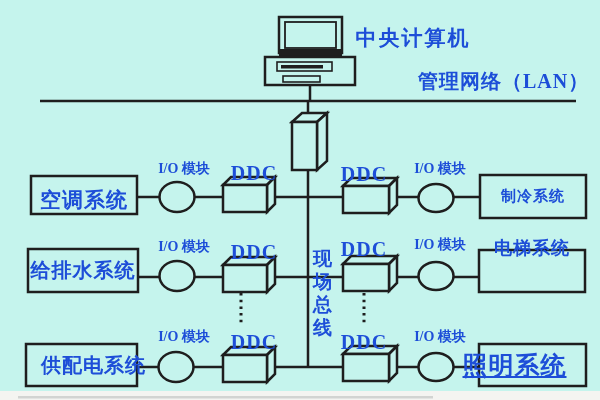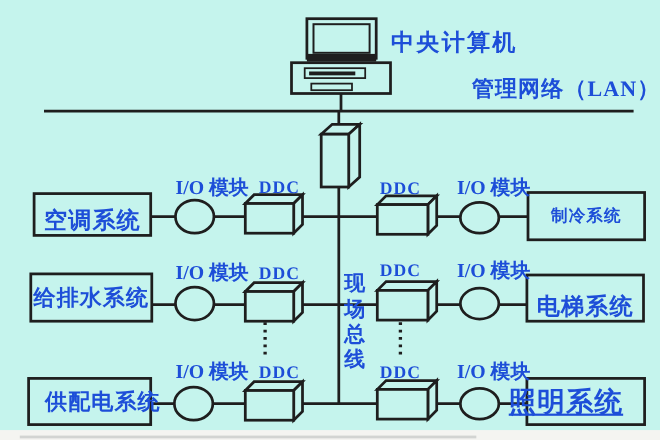--- a/index.html
+++ b/index.html
@@ -18,32 +18,32 @@
     white-space:nowrap;
     text-align:center;
     line-height:1.1;
   }
   .sysbox-label{
     position:absolute;
     display:flex;align-items:center;justify-content:center;
     font-weight:bold;
     letter-spacing:1px;
   }
-  .io-lbl{font-size:18px;width:84px;text-align:right;}
-  .ddc-lbl{font-size:16px;width:56px;letter-spacing:1px;}
+  .io-lbl{font-size:14px;width:84px;}
+  .ddc-lbl{font-size:20px;width:56px;letter-spacing:1px;}
   .bus-label{
     position:absolute;
     left:311px;top:247px;
     width:23px;
     font-size:19px;font-weight:bold;
     text-align:center;
   }
   .bus-label span{display:block;line-height:23px;}
   .computer-lbl{font-size:21px;letter-spacing:2px;}
-  .lan-lbl{font-size:20px;letter-spacing:1px;text-align:right;margin-left:11px;}
+  .lan-lbl{font-size:20px;letter-spacing:1px;text-align:right;}
 </style>
 </head>
 <body>
 
 <div class="stage">
 
   <svg width="600" height="400" viewBox="0 0 600 400">
     <g stroke="#1e1e1e" stroke-width="2.5" fill="none">
 
       <line x1="40" y1="101" x2="576" y2="101"></line>
@@ -157,16 +157,16 @@
 
   <div class="lbl io-lbl" style="left:142px;top:329px;">I/O 模块</div>
   <div class="lbl ddc-lbl" style="left:226px;top:331px;">DDC</div>
   <div class="lbl ddc-lbl" style="left:336px;top:331px;">DDC</div>
   <div class="lbl io-lbl" style="left:398px;top:329px;">I/O 模块</div>
 
   <div class="sysbox-label" style="left:31px;top:176px;width:106px;height:48px;font-size:21px;">空调系统</div>
   <div class="sysbox-label" style="left:28px;top:249px;width:110px;height:43px;font-size:20px;border-radius:13px;">给排水系统</div>
   <div class="sysbox-label" style="left:26px;top:344px;width:111px;height:42px;font-size:20px;padding-left:12px;">供配电系统</div>
   <div class="sysbox-label" style="left:480px;top:175px;width:106px;height:43px;font-size:15px;">制冷系统</div>
-  <div class="sysbox-label" style="left:479px;top:262px;width:106px;height:31px;font-size:21px;">电梯系统</div>
+  <div class="sysbox-label" style="left:479px;top:232px;width:106px;height:31px;font-size:18px;">电梯系统</div>
   <div class="sysbox-label" style="left:461px;top:344px;width:107px;height:42px;font-size:25px;text-decoration:underline;">照明系统</div>
 
 </div>
 
 </body></html>

